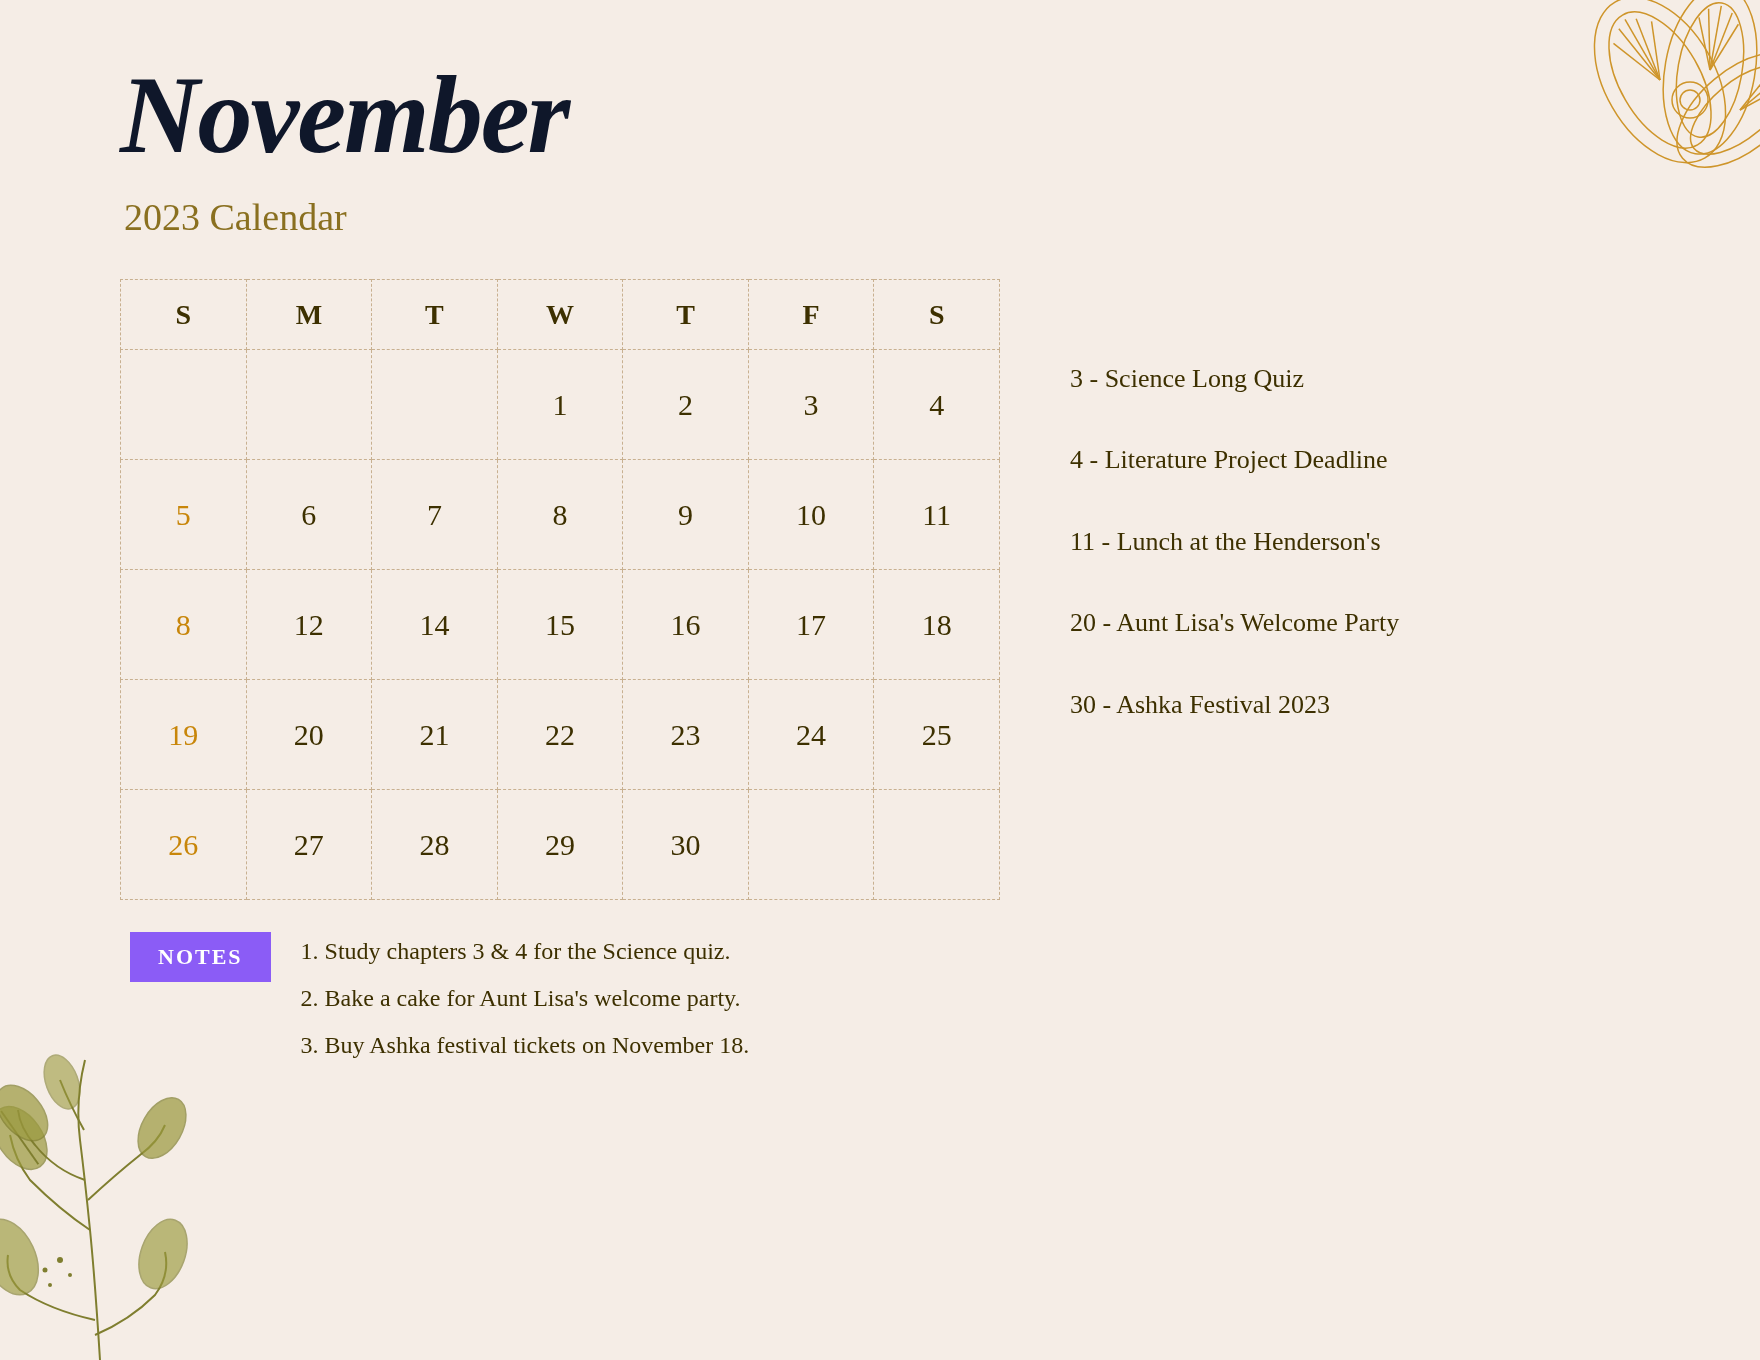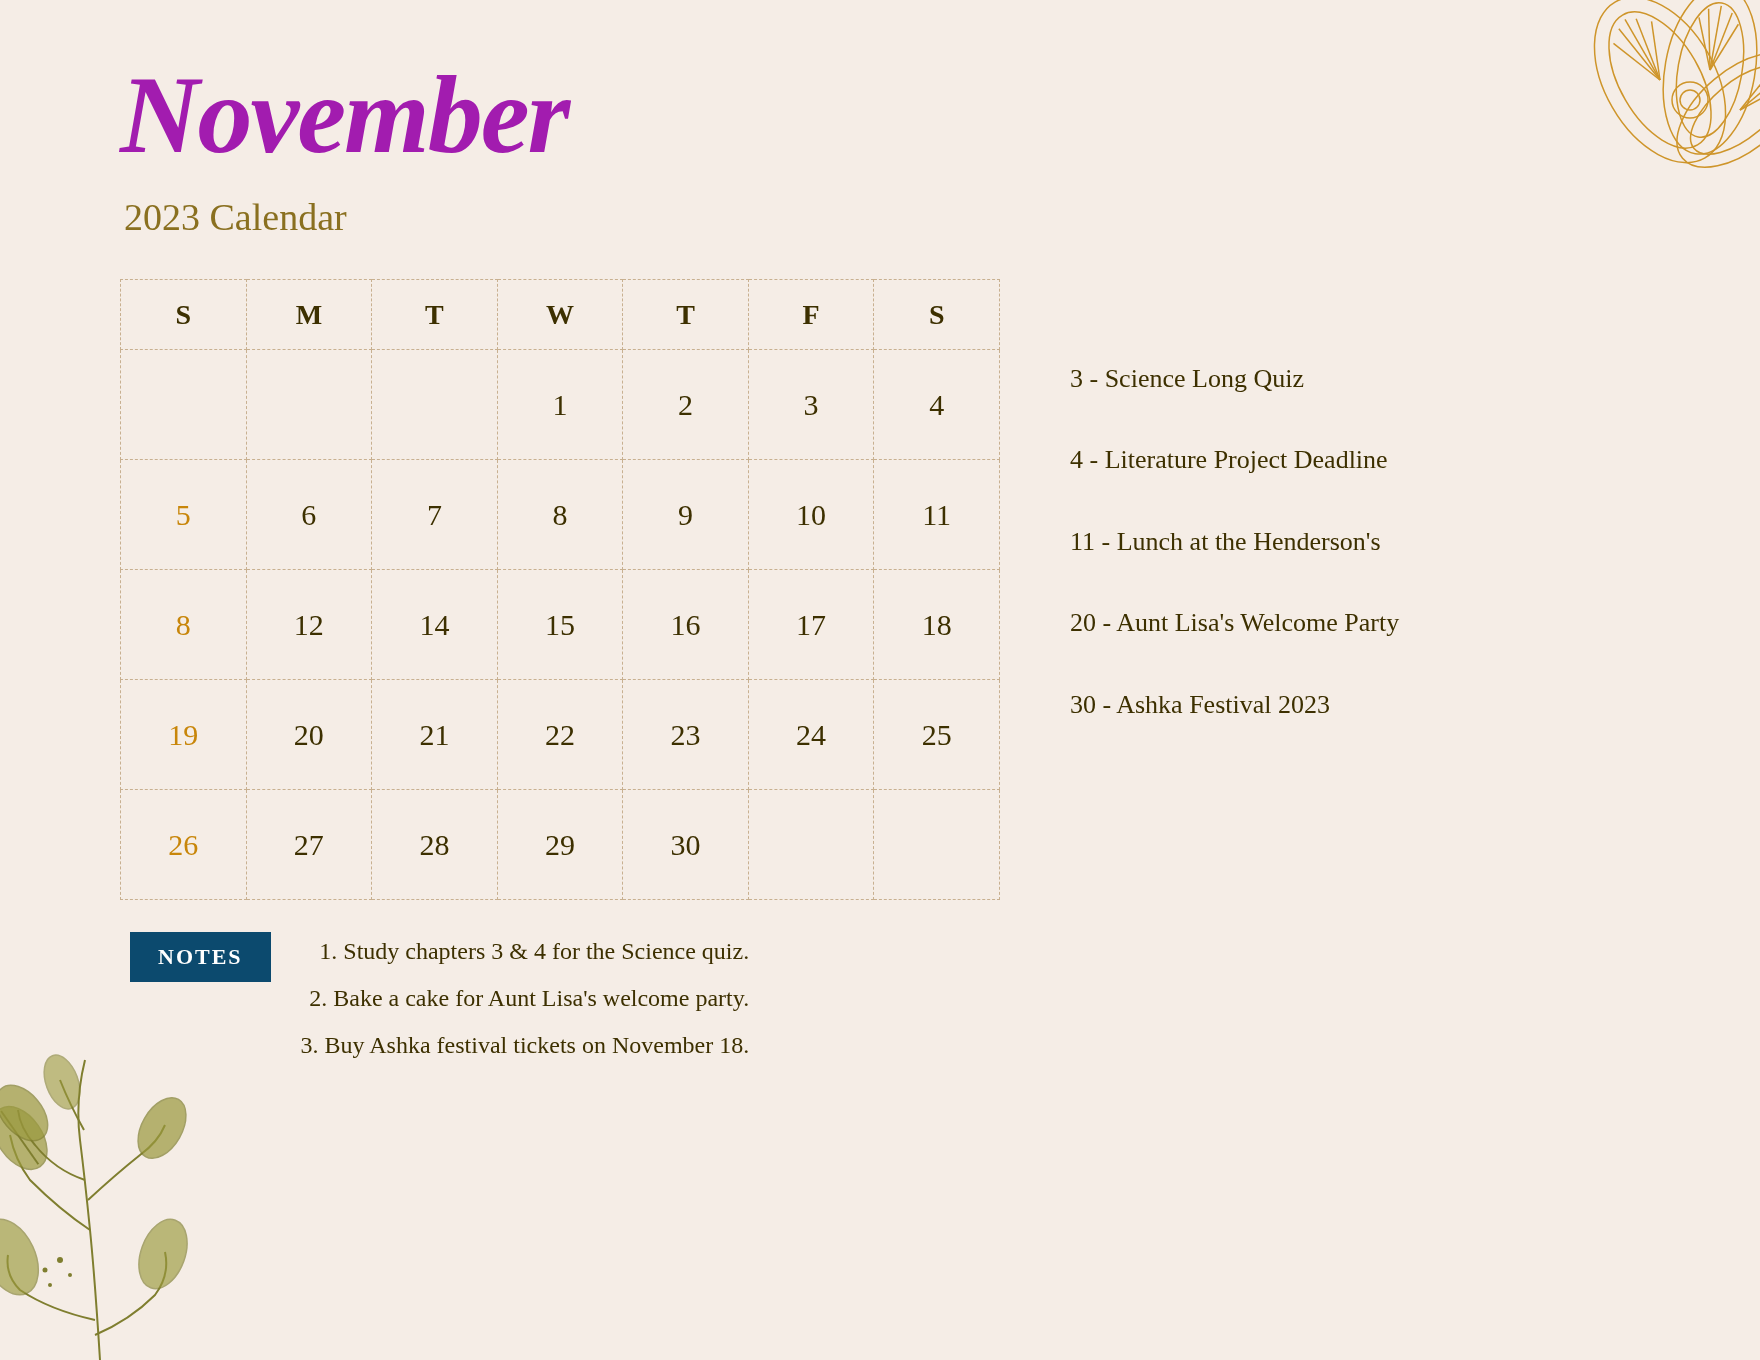--- a/index.html
+++ b/index.html
@@ -42,21 +42,21 @@
     }
 
     .title-section {
       margin-bottom: 10px;
     }
 
     .month-title {
       font-family: 'Georgia', cursive;
       font-size: 110px;
       font-weight: 900;
-      color: #a21caf;
+      color: #0f172a;
       line-height: 1;
       font-style: italic;
       letter-spacing: -2px;
     }
 
     .year-subtitle {
       font-size: 38px;
       color: #8a7020;
       font-weight: 400;
       margin-top: 25px;
@@ -131,41 +131,40 @@
     .notes-section {
       display: flex;
       flex-direction: row;
       align-items: flex-start;
       margin-top: 30px;
       gap: 30px;
       padding-left: 10px;
     }
 
     .notes-badge {
-      background-color: #0c4a6e;
+      background-color: #8b5cf6;
       color: #fff;
       font-size: 22px;
       font-weight: 700;
       padding: 12px 28px;
       letter-spacing: 2px;
       white-space: nowrap;
       min-width: 140px;
       text-align: center;
       margin-top: 2px;
     }
 
     .notes-content {
       font-size: 24px;
       color: #3d3000;
       line-height: 1.8;
     }
 
     .notes-content p {
       margin-bottom: 4px;
-      text-align: right;
     }
   </style>
 </head>
 <body>
 
 <svg class="flower-top-right" viewBox="0 0 280 200" xmlns="http://www.w3.org/2000/svg">
 
   <g fill="none" stroke="#c8860a" stroke-width="1.5">
 
     <ellipse cx="180" cy="80" rx="55" ry="90" transform="rotate(-30 180 80)"></ellipse>

